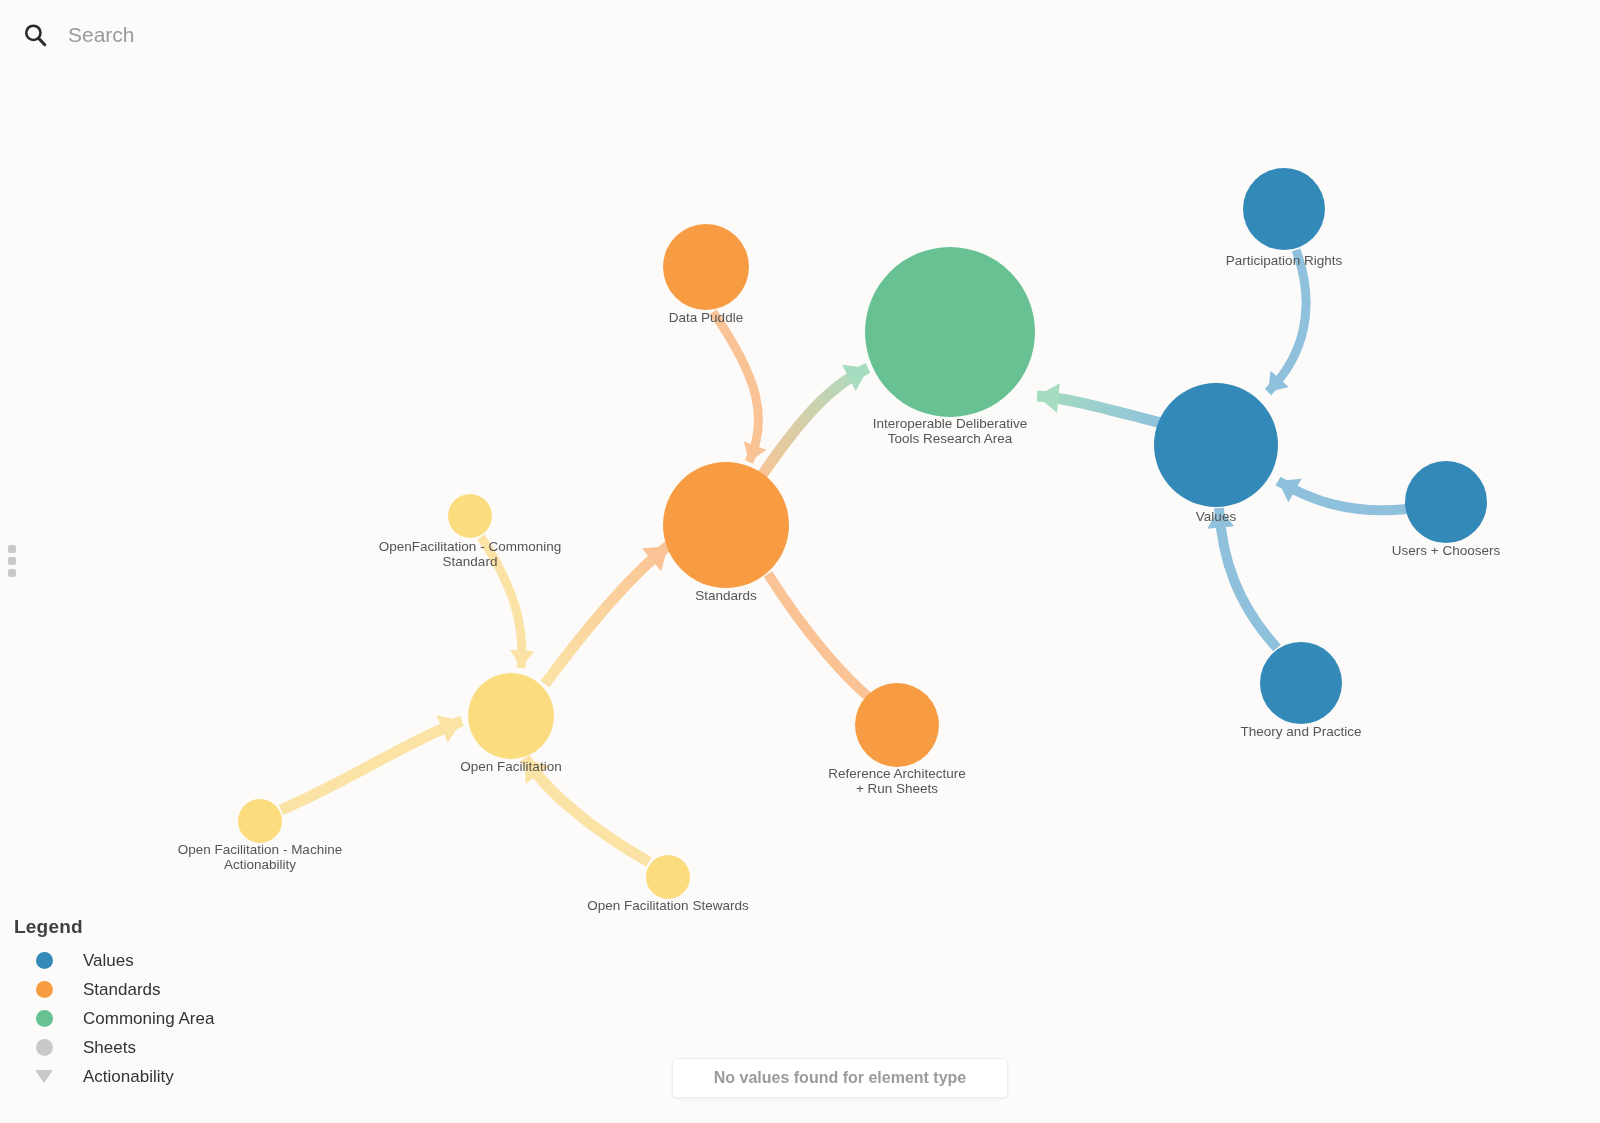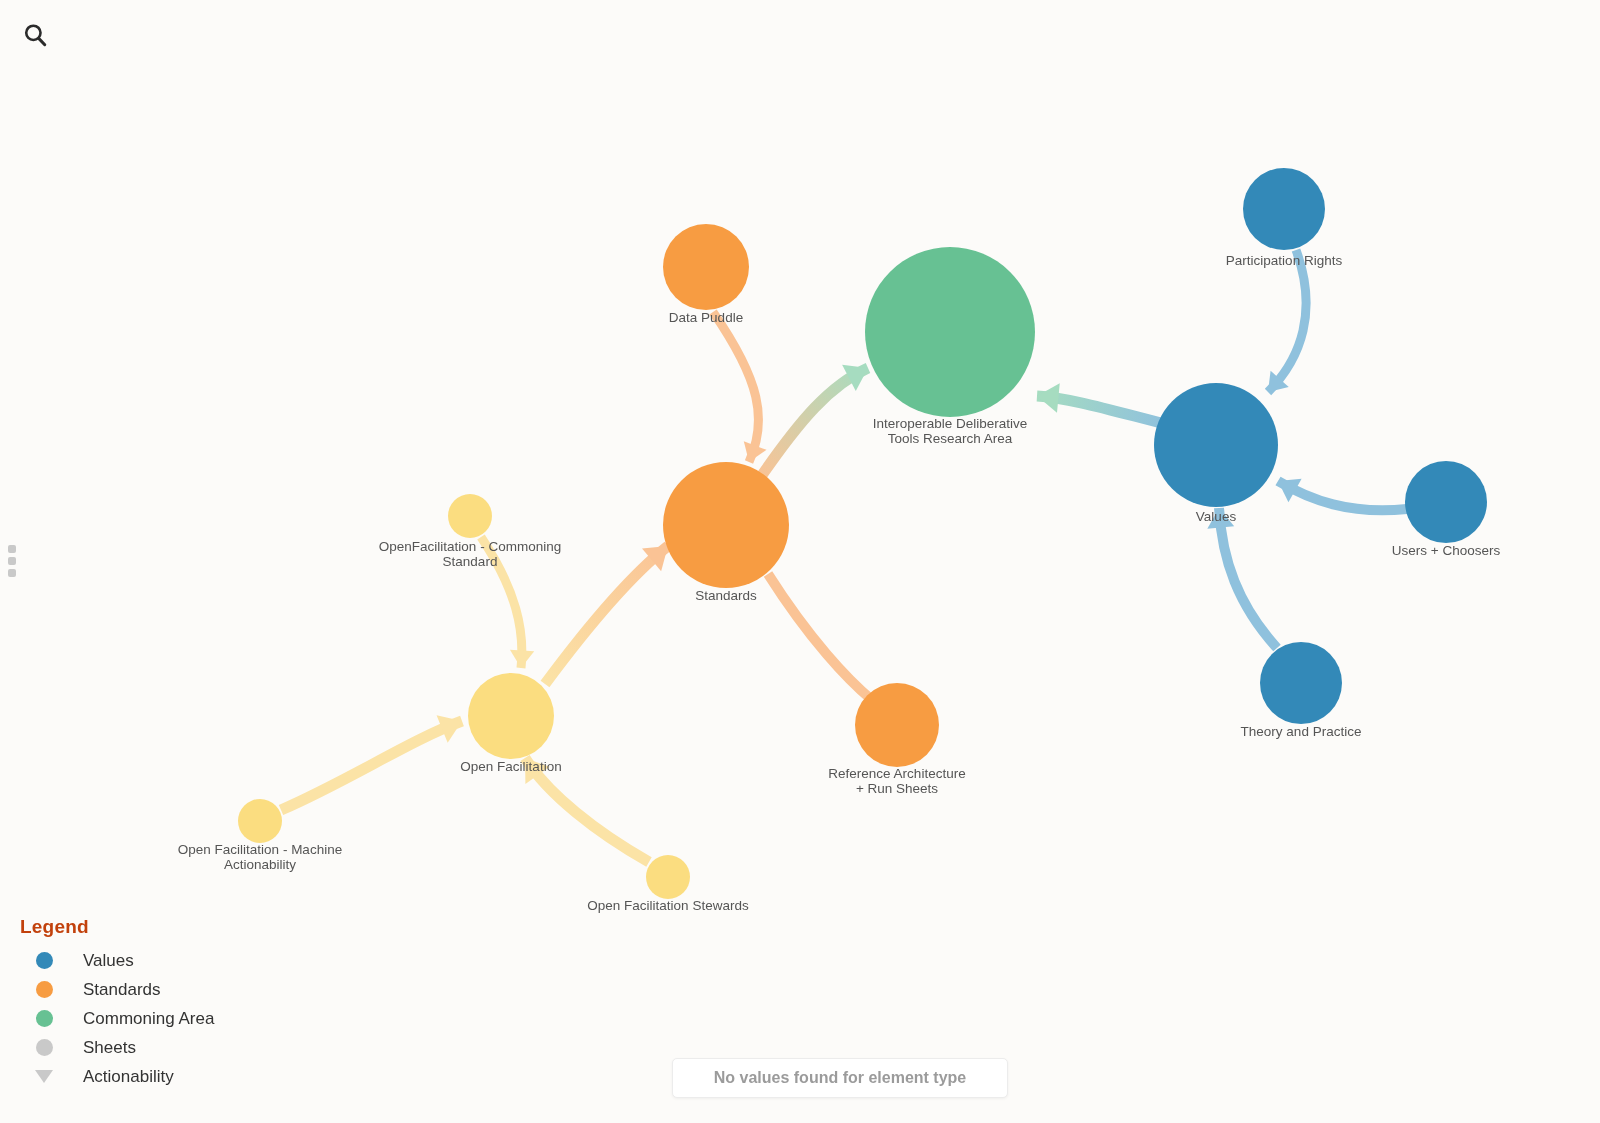--- a/index.html
+++ b/index.html
@@ -93,22 +93,22 @@
   #legend {
     position: absolute;
     left: 14px;
     top: 916px;
     z-index: 20;
     user-select: none;
   }
   #legend-title {
     font-size: 19px;
     font-weight: bold;
-    color: #c2410c;
-    margin: 0 0 8px 6px;
+    color: #404040;
+    margin: 0 0 8px 0;
     letter-spacing: 0.2px;
   }
   .legend-row {
     display: flex;
     align-items: center;
     height: 29px;
     padding-left: 22px;
     cursor: pointer;
   }
   .legend-swatch {
@@ -158,20 +158,21 @@
 </head>
 <body>
 
 <div id="app">
 
   <div id="search-bar">
     <svg id="search-icon" viewBox="0 0 24 24" fill="none">
       <circle cx="10.5" cy="10" r="6.6" stroke="#2b2b2b" stroke-width="2.4"></circle>
       <line x1="15.4" y1="15.1" x2="21" y2="21" stroke="#2b2b2b" stroke-width="2.8" stroke-linecap="round"></line>
     </svg>
+    <input id="search-input" type="text" placeholder="Search" value="" style="">
   </div>
 
   <div id="drag-handle">
     <span></span>
     <span></span>
     <span></span>
   </div>
 
   <svg id="graph-canvas" viewBox="0 0 1600 1123" xmlns="http://www.w3.org/2000/svg">
     <defs id="graph-defs">

